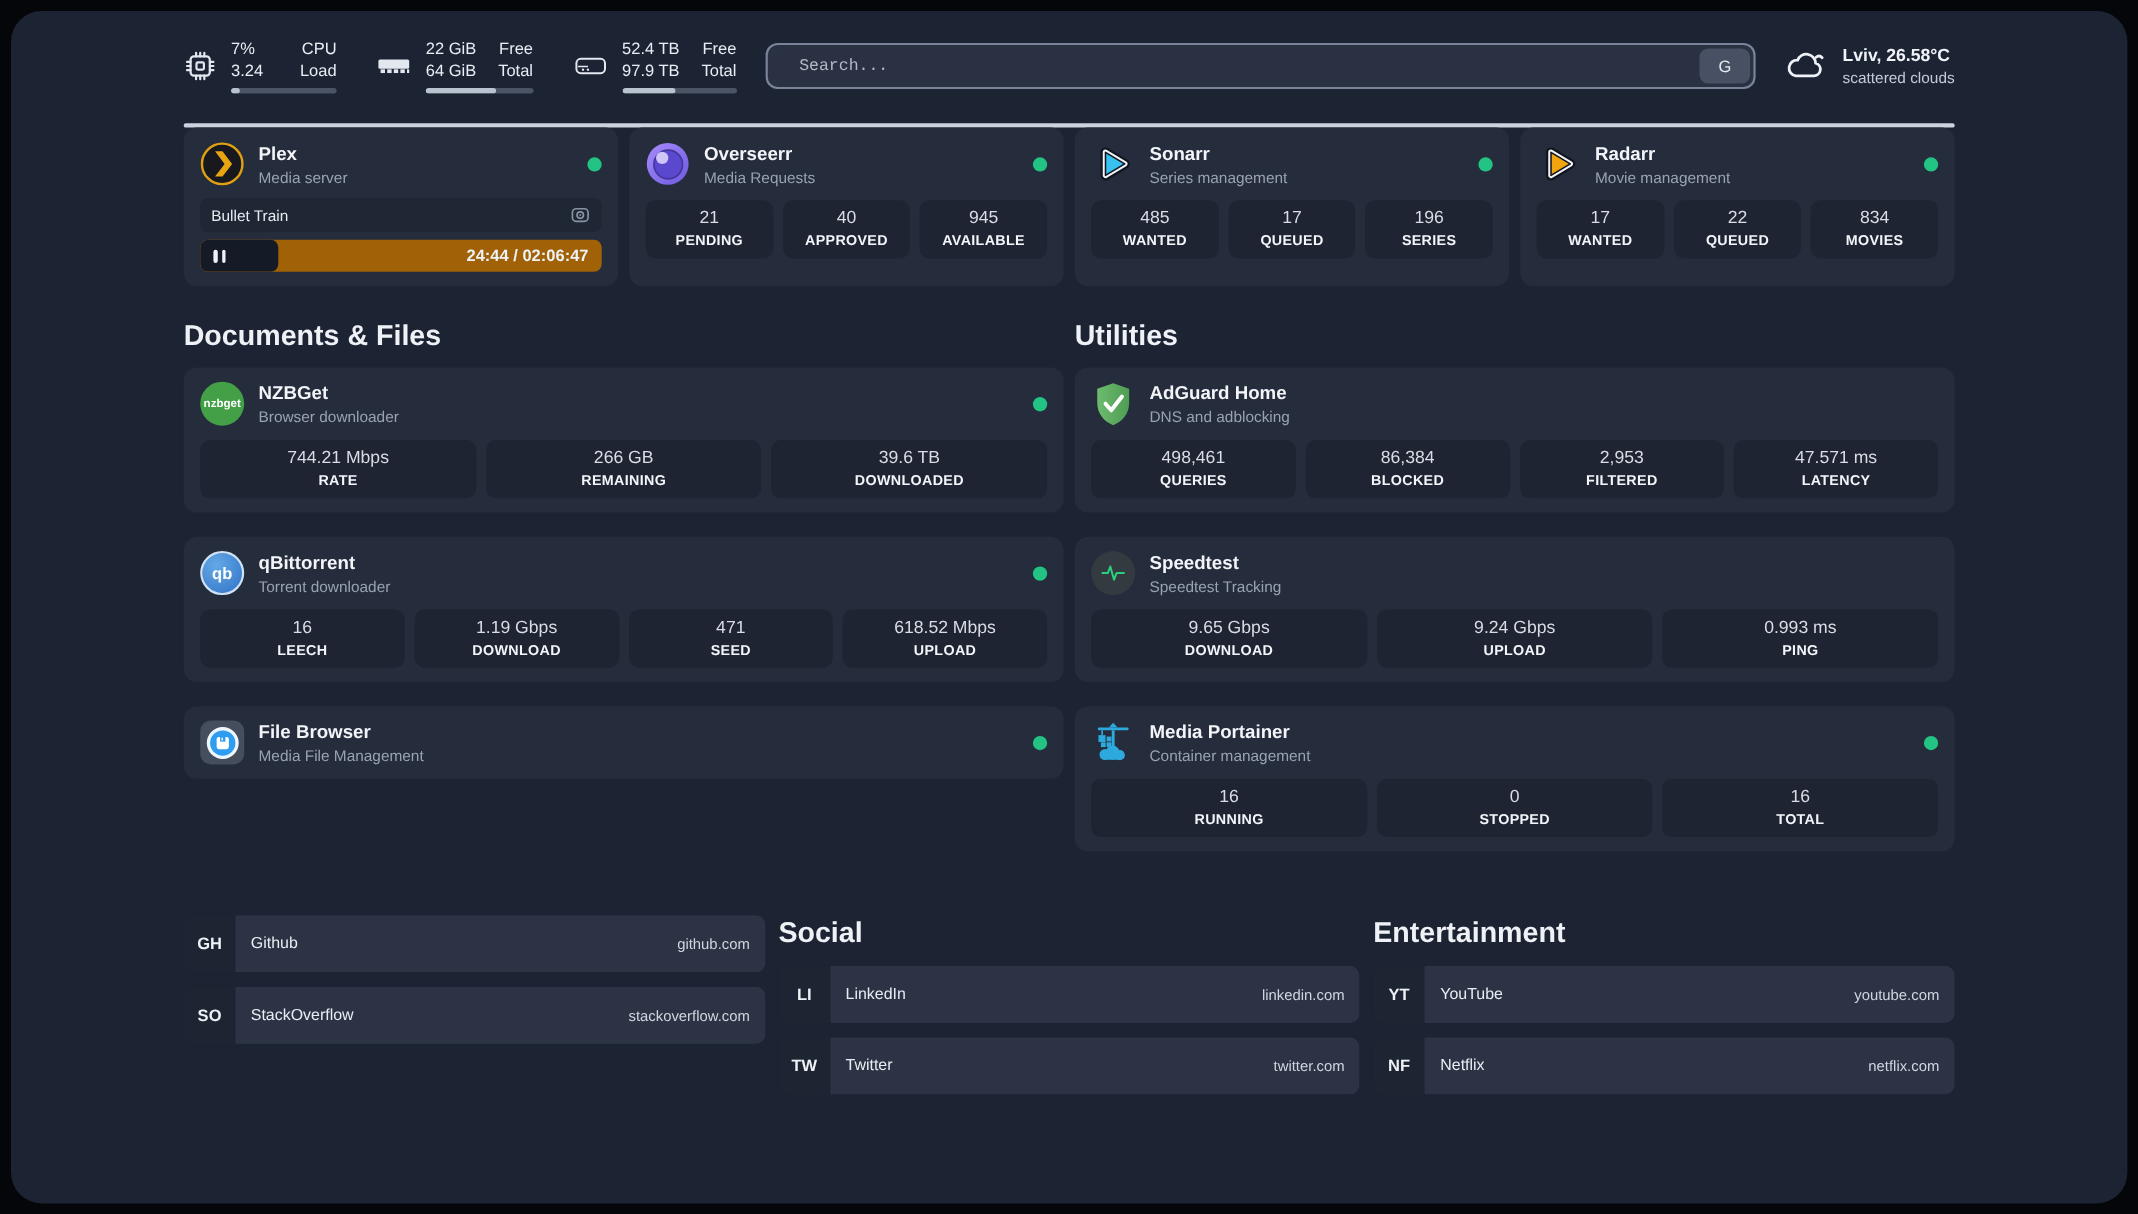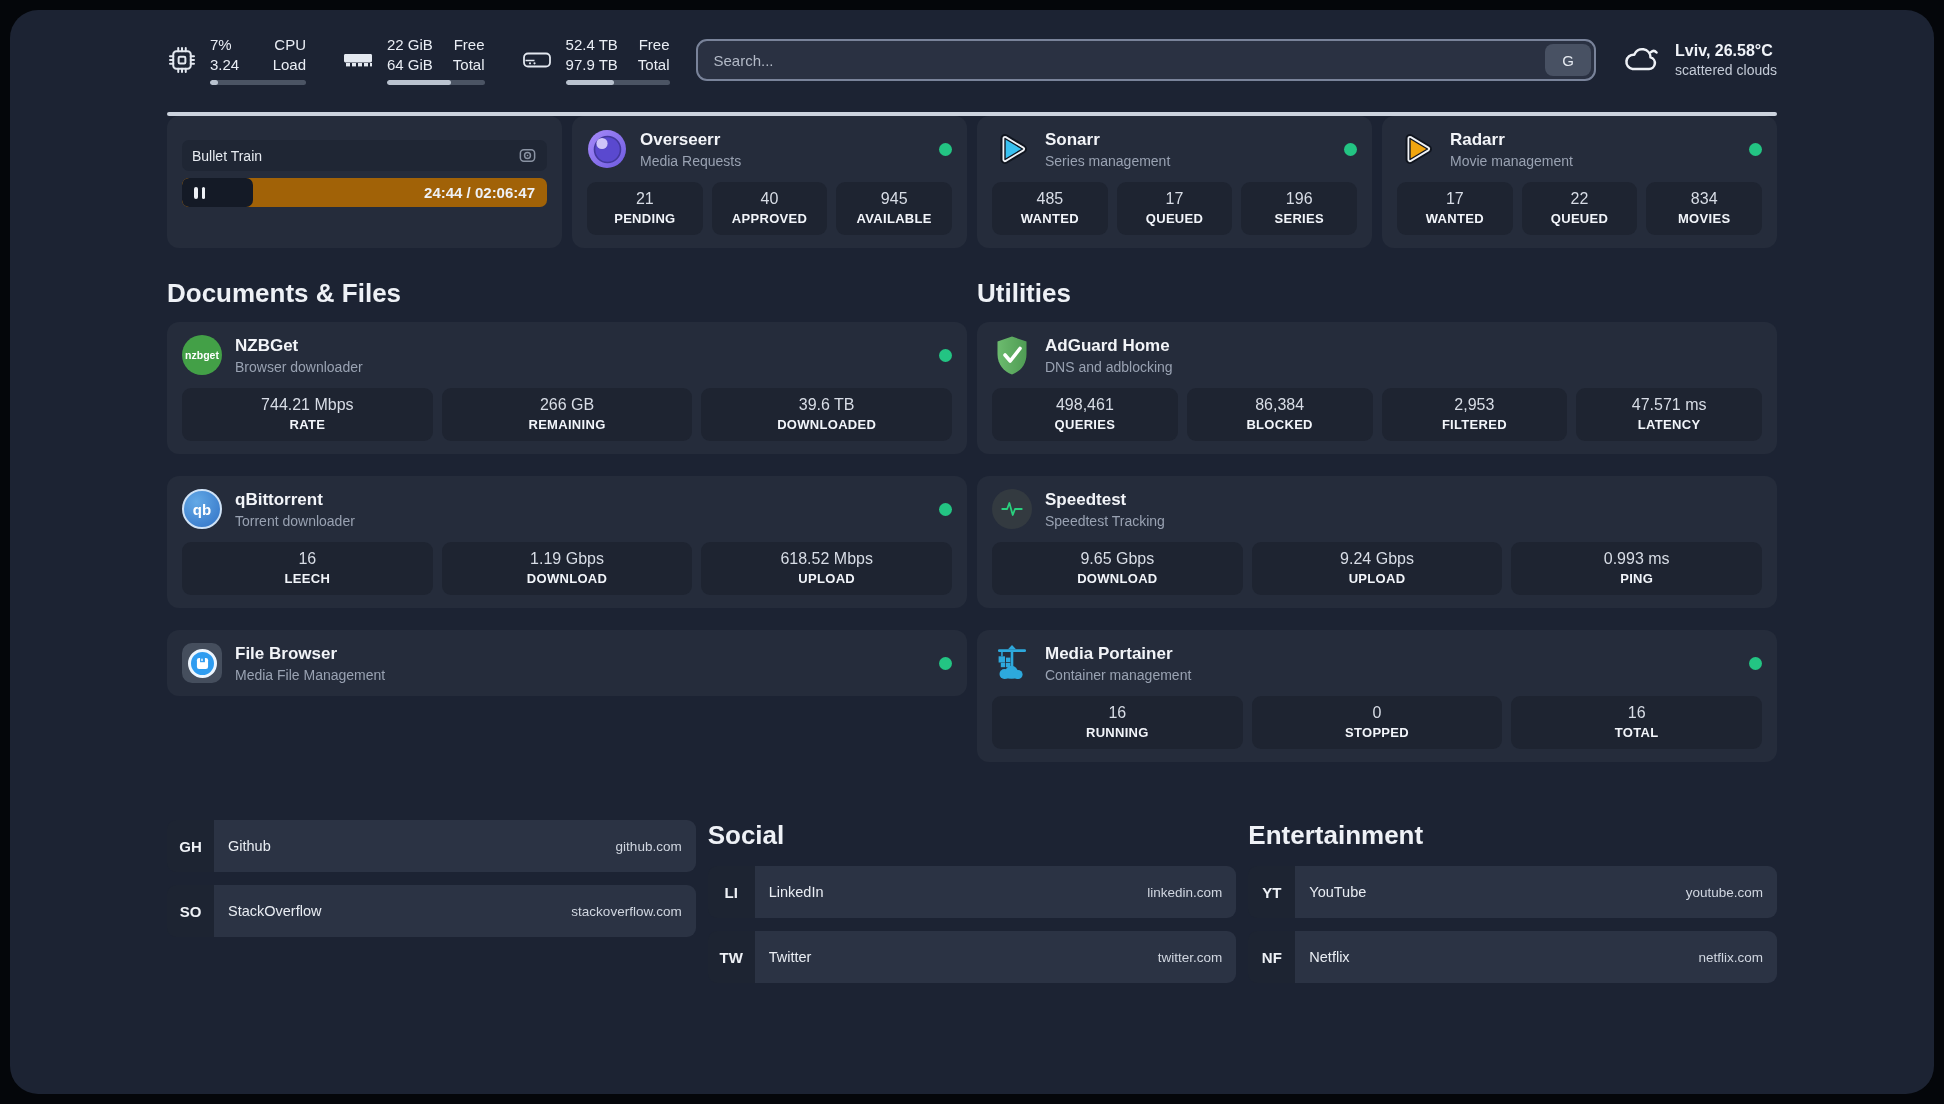--- a/index.html
+++ b/index.html
@@ -30,22 +30,22 @@
           background: #4b5464; border-radius: 3px; overflow: hidden; }
   .sfill { display: block; height: 100%; background: #b9c2cf; border-radius: 3px; }
 
   .searchbox {
     flex: 1; margin: 0 26px; height: 42px;
     border: 2px solid #79839a; border-radius: 11px;
     background: #2a3142; display: flex; align-items: stretch; overflow: hidden;
   }
   .searchbox input {
     flex: 1; background: transparent; border: none; outline: none;
-    color: #e9edf4; font-size: 15px; padding: 0 16px;
-    font-family: Liberation Sans, sans-serif;
+    color: #e9edf4; font-size: 15px; padding: 0 29px;
+    font-family: Liberation Mono, monospace;
   }
   .searchbox input::placeholder { color: #b3bac7; }
   .engine {
     width: 46px; margin: 3px; border: none; border-radius: 8px;
     background: #485163; color: #e6eaf1; font-size: 15px; cursor: pointer;
     font-family: "Liberation Sans", sans-serif;
   }
   .weather { display: flex; gap: 13px; align-items: center; }
   .wloc { font-size: 16px; color: #f0f3f8; font-weight: 600; }
   .wcond { font-size: 14px; color: #c4cbd7; margin-top: 2px; }
@@ -220,20 +220,33 @@
         <div class="wcond">scattered clouds</div>
       </div>
     </div>
   </div>
 
   <div class="divider"></div>
 
   <div class="media-grid">
 
     <div class="card">
+      <div class="card-header">
+        <span class="app-icon">
+          <svg width="40" height="40" viewBox="0 0 40 40">
+            <circle cx="20" cy="20" r="18.4" fill="#17191f" stroke="#dfa013" stroke-width="2.2"></circle>
+            <path d="M13.5 8.5 h6.8 L29 20 L20.3 31.5 h-6.8 L22.2 20 Z" fill="#e8a512"></path>
+          </svg>
+        </span>
+        <div>
+          <div class="app-name">Plex</div>
+          <div class="app-desc">Media server</div>
+        </div>
+        <span class="dot"></span>
+      </div>
       <div class="player-row">
         <span>Bullet Train</span>
         <span class="cam">
           <svg width="19" height="19" viewBox="0 0 20 20" fill="none" stroke="#8a93a3" stroke-width="1.6">
             <rect x="2.5" y="4" width="15" height="12" rx="3.6"></rect>
               <circle cx="10" cy="10" r="3.1"></circle>
               <circle cx="10" cy="10" r="0.9" fill="#8a93a3" stroke="none"></circle>
           </svg>
         </span>
       </div>
@@ -386,20 +399,24 @@
           <span class="dot"></span>
         </div>
         <div class="stats-row">
           <div class="stat">
             <div class="stat-value">16</div>
               <div class="stat-label">LEECH</div>
           </div>
           <div class="stat">
             <div class="stat-value">1.19 Gbps</div>
               <div class="stat-label">DOWNLOAD</div>
+          </div>
+          <div class="stat">
+            <div class="stat-value">471</div>
+              <div class="stat-label">SEED</div>
           </div>
           <div class="stat">
             <div class="stat-value">618.52 Mbps</div>
               <div class="stat-label">UPLOAD</div>
           </div>
         </div>
       </div>
 
       <div class="card">
         <div class="card-header">

